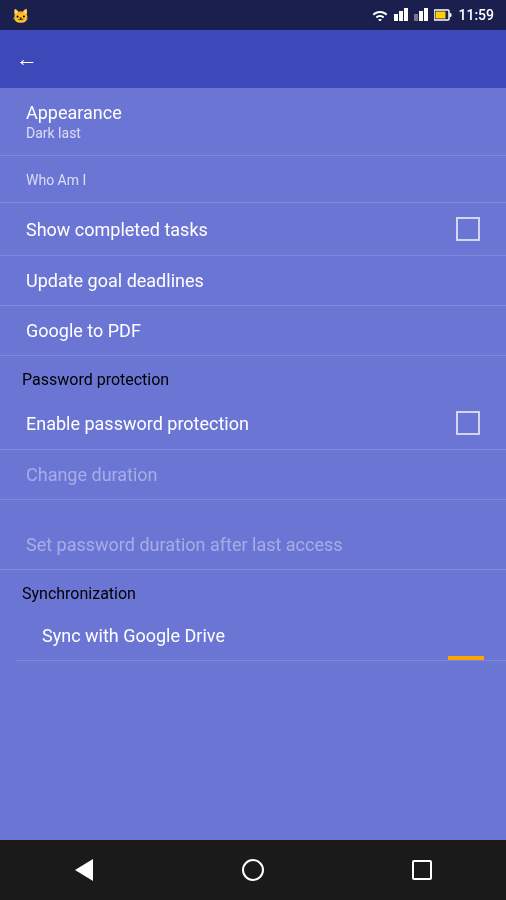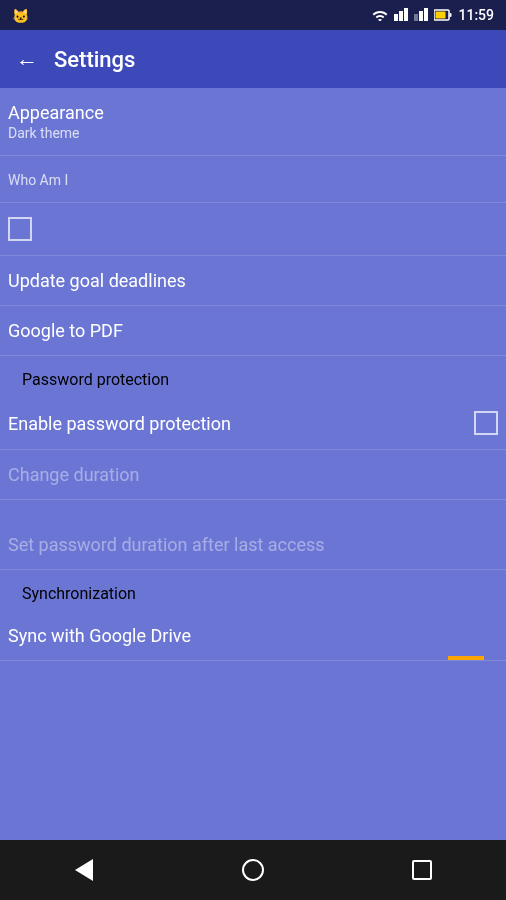--- a/index.html
+++ b/index.html
@@ -60,21 +60,21 @@
     }
 
     
     .settings-content {
       background: #6b76d4;
       height: calc(900px - 30px - 58px - 60px);
       overflow: hidden;
     }
 
     .settings-item {
-      padding: 14px 8px;
+      padding: 14px 26px;
       border-bottom: 1px solid rgba(255,255,255,0.15);
       display: flex;
       align-items: center;
       justify-content: space-between;
       cursor: pointer;
     }
 
     .settings-item-text {
       display: flex;
       flex-direction: column;
@@ -165,20 +165,21 @@
     .square-recents {
       width: 20px;
       height: 20px;
       border: 2.5px solid white;
       border-radius: 2px;
     }
 
     
     .sync-item {
       position: relative;
+      margin-left: 16px;
     }
 
     .orange-bar {
       position: absolute;
       bottom: 0;
       right: 22px;
       width: 36px;
       height: 4px;
       background: #ffa500;
     }
@@ -218,39 +219,39 @@
       <rect x="0" y="1" width="15" height="10" rx="1" ry="1" fill="none" stroke="white" stroke-width="1.5"></rect>
       <rect x="15.5" y="4" width="2" height="4" rx="1" fill="white"></rect>
       <rect x="1.5" y="2.5" width="10" height="7" rx="0.5" fill="#ffd000"></rect>
     </svg>
   </span>
   <span class="status-time">11:59</span>
 </div>
 
 <div class="app-bar">
   <span class="back-arrow">←</span>
-  <span class="app-bar-title">Settings</span>
 </div>
 
 <div class="settings-content">
 
   <div class="settings-item">
     <div class="settings-item-text">
       <span class="settings-item-title">Appearance</span>
-      <span class="settings-item-subtitle">Dark theme</span>
+      <span class="settings-item-subtitle">Dark last</span>
     </div>
   </div>
 
   <div class="settings-item">
     <div class="settings-item-text">
       <span class="settings-item-subtitle">Who Am I</span>
     </div>
   </div>
 
   <div class="settings-item">
+    <span class="settings-item-title-only">Show completed tasks</span>
     <div class="checkbox"></div>
   </div>
 
   <div class="settings-item">
     <span class="settings-item-title-only">Update goal deadlines</span>
   </div>
 
   <div class="settings-item">
     <span class="settings-item-title-only">Google to PDF</span>
   </div>

